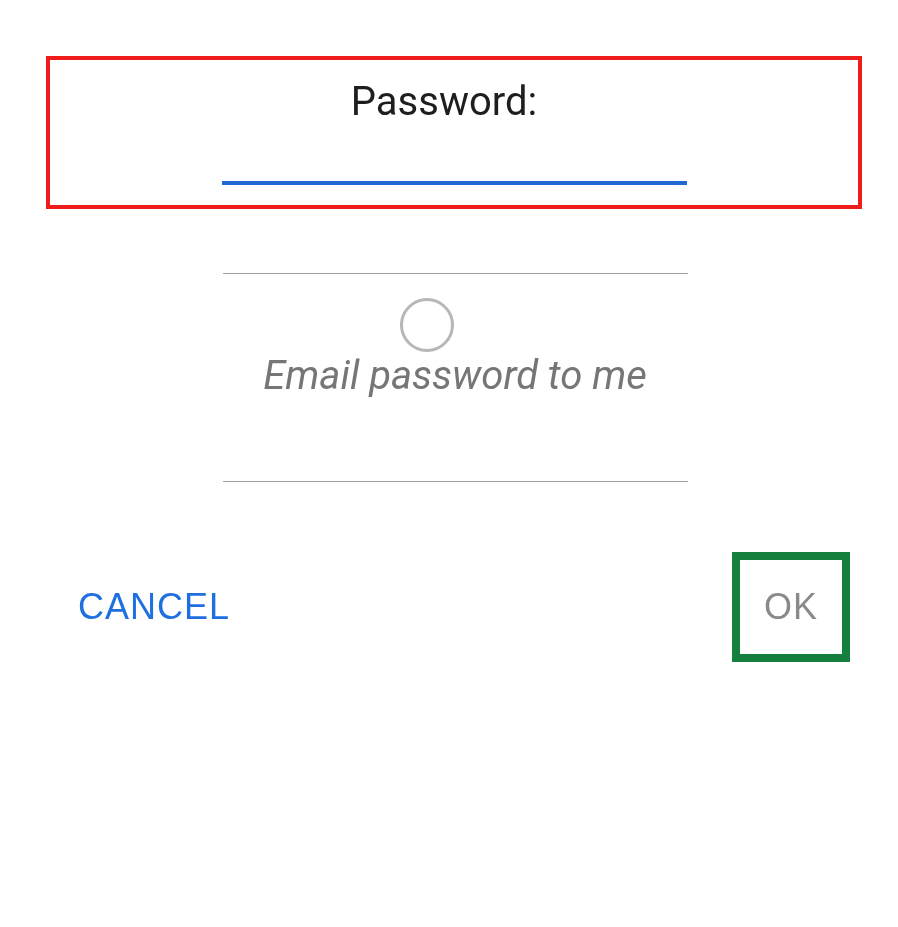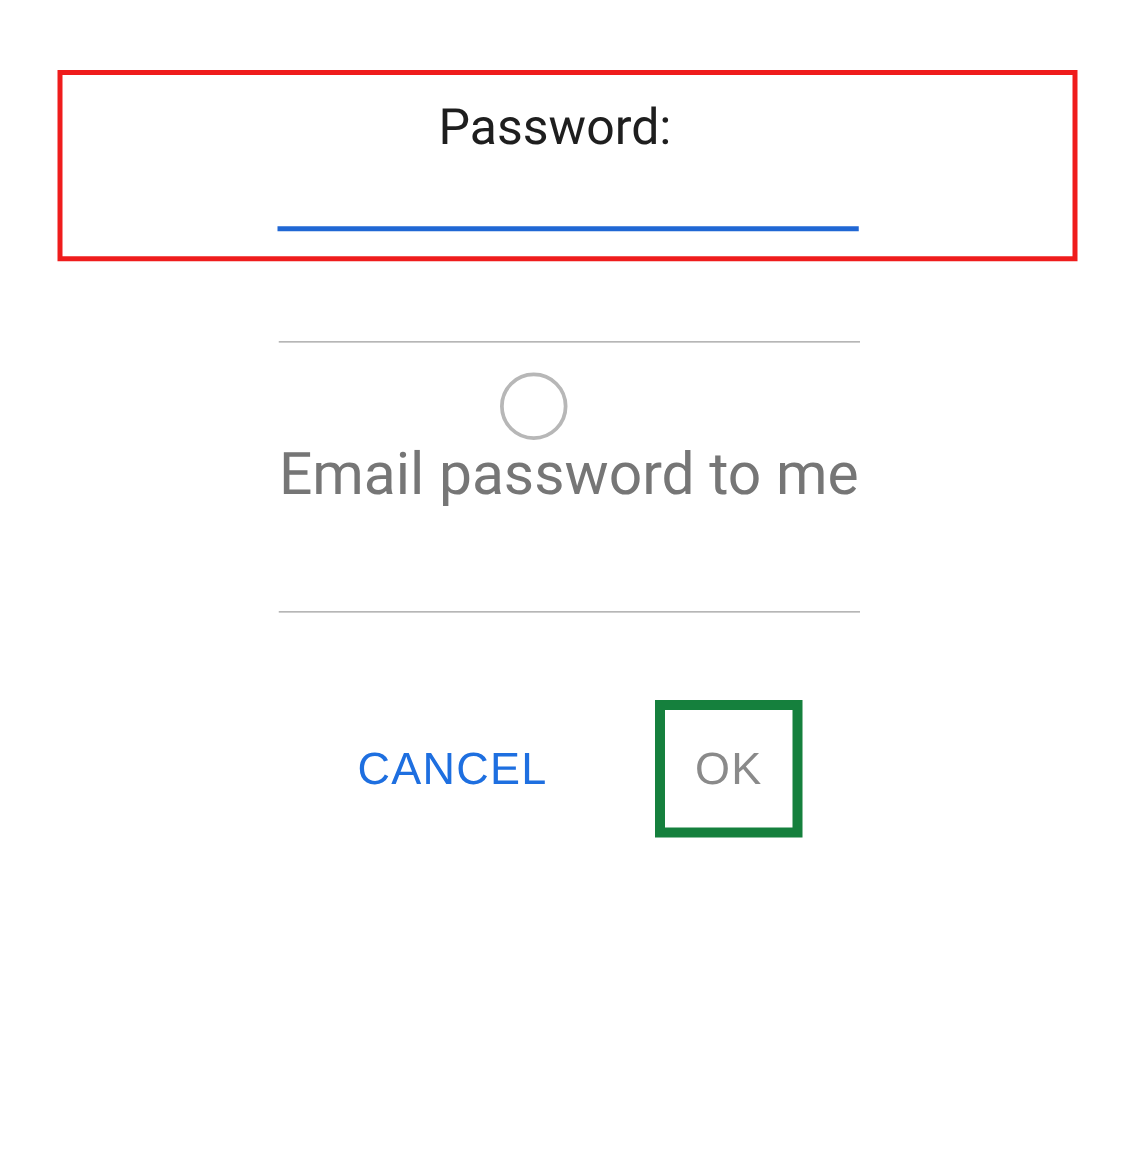--- a/index.html
+++ b/index.html
@@ -58,26 +58,27 @@
     border: 3px solid #b7b7b7;
     border-radius: 50%;
     background: transparent;
     margin-left: 2px;
     margin-right: 58px;
     flex: 0 0 auto;
     padding: 0;
     cursor: pointer;
   }
   .radio-label {
-    font-size: 47px;
+    font-size: 40px;
     color: #767676;
+    font-style: italic;
   }
   .actions {
     display: flex;
-    justify-content: center;
+    justify-content: space-between;
     align-items: center;
     gap: 68px;
     margin-top: 70px;
   }
   .btn {
     background: none;
     border: none;
     font-size: 36px;
     font-weight: 500;
     letter-spacing: 1px;

